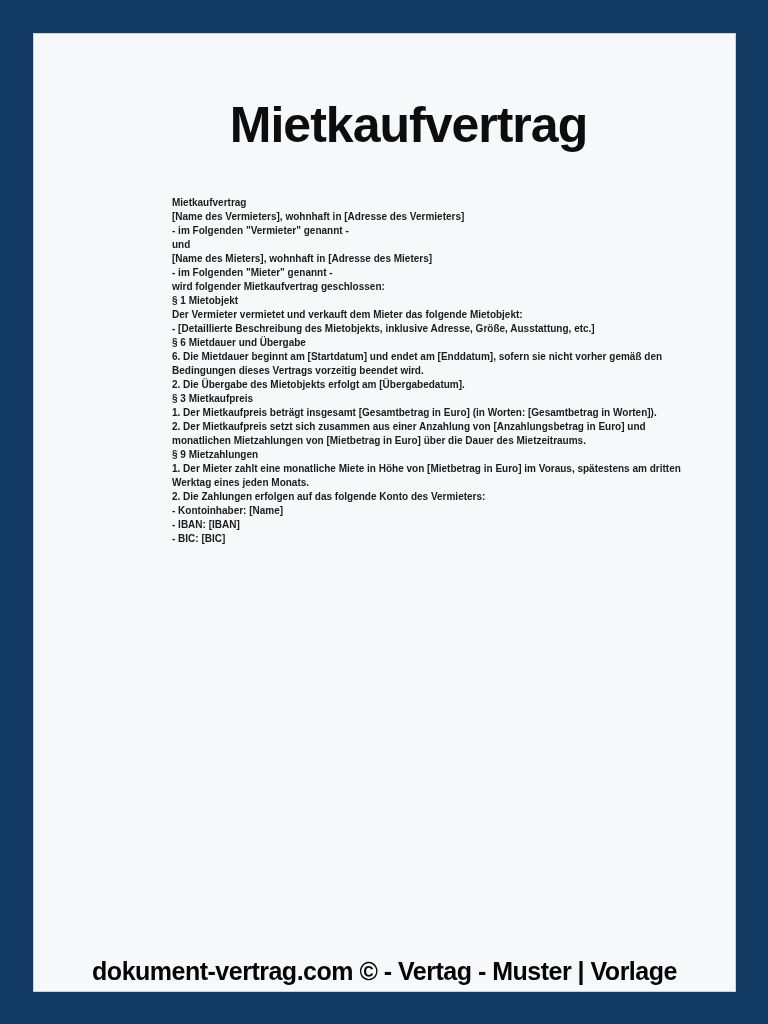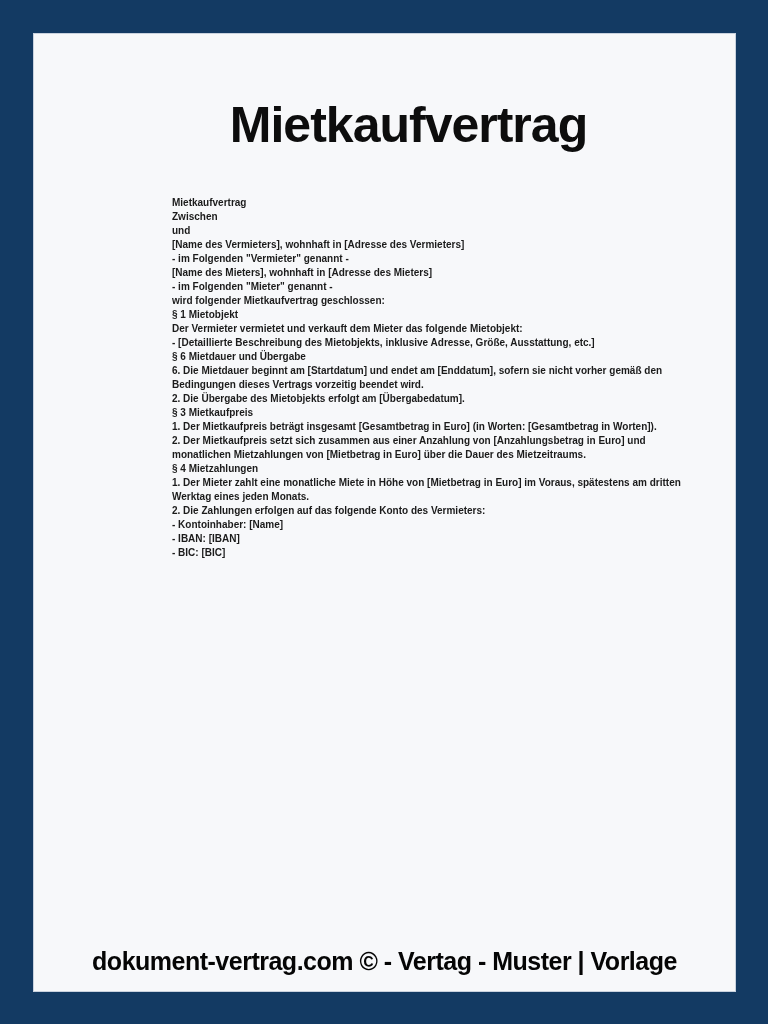--- a/index.html
+++ b/index.html
@@ -35,56 +35,55 @@
     line-height: 14px;
     color: #1b1b1b;
   }
   .doc-heading { margin: 0; }
   p.para { margin: 0; white-space: pre-line; }
   .gap-sm { margin-top: 12px; }
   .gap-lg { margin-top: 21px; }
   .gap-xl { margin-top: 25px; }
   .site-footer {
     position: absolute;
-    left: 0; right: 0; bottom: 15px;
+    left: 0; right: 0; bottom: 5px;
     text-align: center;
     font-size: 25px;
     font-weight: bold;
     color: #050505;
     letter-spacing: -0.5px;
   }
 </style>
 </head>
 <body>
 
 <div class="page">
   <h1 class="doc-title">Mietkaufvertrag</h1>
 
   <div class="doc-body" id="para-container">
     <p class="doc-heading para">Mietkaufvertrag</p>
 
-  <p class="para gap-lg">Zwischen</p>
-      <p class="para gap-lg">und</p>
       <p class="para gap-sm">[Name des Vermieters], wohnhaft in [Adresse des Vermieters]
 - im Folgenden "Vermieter" genannt -</p>
+      <p class="para gap-lg">und</p>
       <p class="para gap-lg">[Name des Mieters], wohnhaft in [Adresse des Mieters]
 - im Folgenden "Mieter" genannt -</p>
       <p class="para gap-xl">wird folgender Mietkaufvertrag geschlossen:</p>
       <p class="para gap-sm">§ 1 Mietobjekt</p>
       <p class="para gap-lg">Der Vermieter vermietet und verkauft dem Mieter das folgende Mietobjekt:</p>
       <p class="para gap-sm">- [Detaillierte Beschreibung des Mietobjekts, inklusive Adresse, Größe, Ausstattung, etc.]</p>
       <p class="para gap-xl">§ 6 Mietdauer und Übergabe</p>
       <p class="para gap-lg">6. Die Mietdauer beginnt am [Startdatum] und endet am [Enddatum], sofern sie nicht vorher gemäß den
 Bedingungen dieses Vertrags vorzeitig beendet wird.</p>
       <p class="para gap-sm">2. Die Übergabe des Mietobjekts erfolgt am [Übergabedatum].</p>
       <p class="para gap-xl">§ 3 Mietkaufpreis</p>
       <p class="para gap-lg">1. Der Mietkaufpreis beträgt insgesamt [Gesamtbetrag in Euro] (in Worten: [Gesamtbetrag in Worten]).</p>
       <p class="para gap-sm">2. Der Mietkaufpreis setzt sich zusammen aus einer Anzahlung von [Anzahlungsbetrag in Euro] und
 monatlichen Mietzahlungen von [Mietbetrag in Euro] über die Dauer des Mietzeitraums.</p>
-      <p class="para gap-lg">§ 4 Mietzahlungen</p>
+      <p class="para gap-lg">§ 9 Mietzahlungen</p>
       <p class="para gap-lg">1. Der Mieter zahlt eine monatliche Miete in Höhe von [Mietbetrag in Euro] im Voraus, spätestens am dritten
 Werktag eines jeden Monats.</p>
       <p class="para gap-sm">2. Die Zahlungen erfolgen auf das folgende Konto des Vermieters:</p>
       <p class="para gap-sm">- Kontoinhaber: [Name]</p>
       <p class="para gap-sm">- IBAN: [IBAN]</p>
       <p class="para gap-sm">- BIC: [BIC]</p>
     </div>
 
   <div class="site-footer">dokument-vertrag.com © - Vertag - Muster | Vorlage</div>
 </div>

